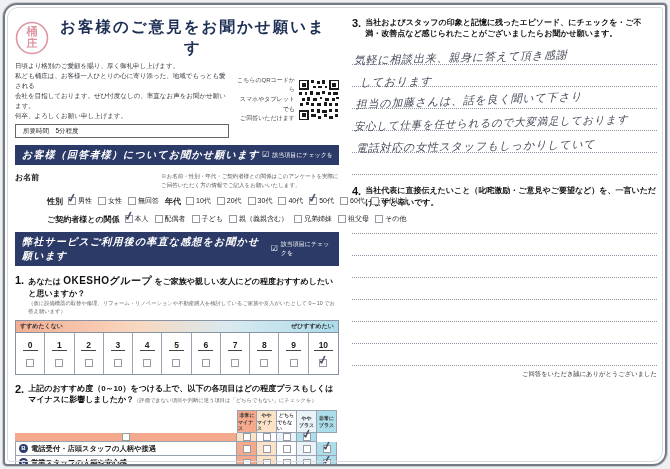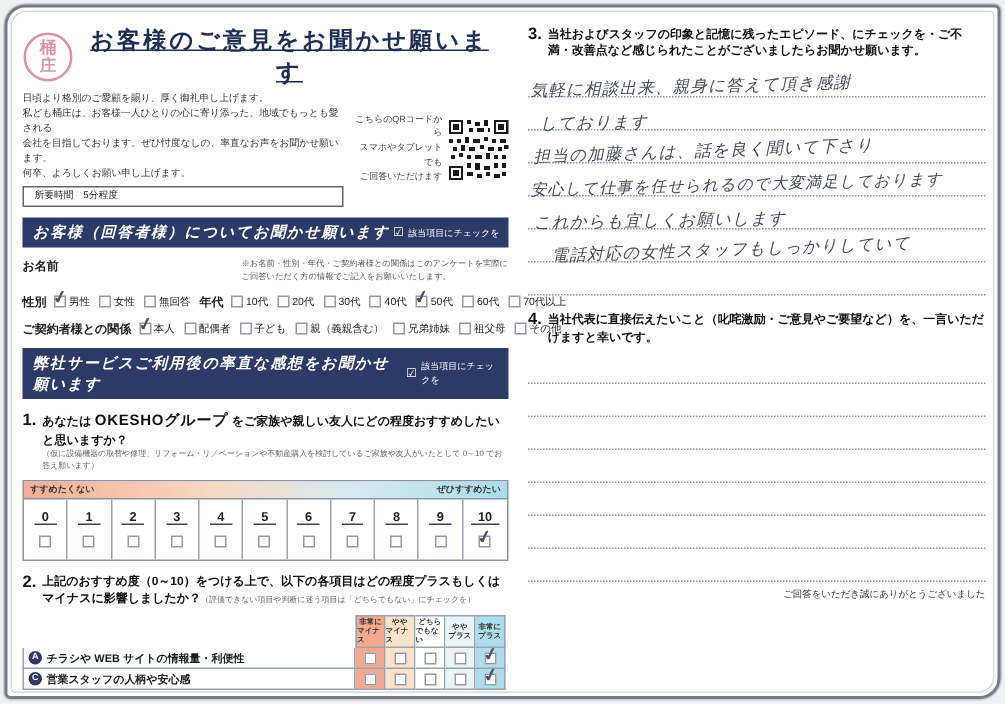--- a/index.html
+++ b/index.html
@@ -5,42 +5,42 @@
   html,body{margin:0;padding:0;width:670px;height:469px;background:#eef0f2;font-family:"Liberation Sans",sans-serif;-webkit-font-smoothing:antialiased;}
   .sheet{position:absolute;left:3px;top:3px;width:660px;height:459px;background:#fff;border:2px solid #767c85;border-radius:14px 4px 14px 4px;box-shadow:0 0 0 1px #c7cbd1;overflow:hidden;}
   .sheet::after{content:"";position:absolute;inset:2px;border:1px solid #d7dade;border-radius:11px 3px 11px 3px;pointer-events:none;}
   .cols{position:absolute;left:10px;top:8px;right:8px;bottom:6px;display:flex;gap:13px;}
   .lcol{width:324px;flex:0 0 324px;}
   .rcol{flex:1;padding-top:4px;}
 
   
   .hdr{display:flex;align-items:center;gap:8px;margin:4px 0 2px 0;}
   .seal{width:34px;height:34px;flex:0 0 34px;}
-  .title{flex:1;text-align:center;font-size:15.5px;font-weight:700;color:#1e2f55;letter-spacing:2px;margin-right:10px;text-decoration:underline;}
+  .title{flex:1;text-align:center;font-size:15.5px;font-weight:700;color:#1e2f55;letter-spacing:2px;margin-right:10px;}
   .introrow{display:flex;gap:6px;margin-top:2px;}
   .intro{flex:1;font-size:6.5px;color:#33363c;line-height:1.55;}
   .intro span{display:block;}
   .timebox{display:inline-block;border:1px solid #666;padding:1px 7px;font-size:6.5px;margin-top:3px;color:#222;}
   .qrblock{width:104px;flex:0 0 104px;display:flex;align-items:center;gap:4px;}
   .qrnote{font-size:6px;color:#444;text-align:right;line-height:1.6;flex:1;}
   .qrnote span{display:block;}
   .qr{width:40px;height:40px;flex:0 0 40px;}
 
   
   .bar{display:flex;justify-content:space-between;align-items:center;background:#2b3a66;color:#fff;padding:3px 6px 3px 7px;margin-top:7px;}
   .bar-title{font-size:10px;font-weight:700;letter-spacing:1.2px;font-style:italic;}
   .bar-note{font-size:6px;display:flex;align-items:center;gap:3px;}
   .bar-note .bn-ic{font-size:8px;line-height:1;}
 
   
   .namerow{display:flex;align-items:flex-start;margin-top:7px;}
   .flabel{font-size:8px;font-weight:700;color:#222;}
   .namenote{margin-left:auto;font-size:5.5px;color:#555;line-height:1.5;width:178px;}
   .namenote span{display:block;}
-  .optrow{display:flex;align-items:center;margin-top:7px;flex-wrap:nowrap;white-space:nowrap;}
+  .optrow{display:flex;align-items:center;margin-top:7px;flex-wrap:nowrap;white-space:nowrap;margin-left:32px;}
   .optrow .flabel{margin-right:5px;}
   .opt{display:inline-flex;align-items:center;gap:2px;font-size:7px;color:#222;margin-right:6px;}
   .gap{width:10px;}
 
   .cb{position:relative;display:inline-block;width:8px;height:8px;border:1px solid #979aa0;background:#fff;box-sizing:border-box;vertical-align:middle;}
   .cb.is-checked::after{content:"✓";position:absolute;left:-2px;top:-7px;font-size:12px;font-weight:700;color:#4a5166;transform:rotate(-12deg);}
 
   
   .q{display:flex;gap:4px;margin-top:8px;}
   .qnum{font-size:11px;font-weight:700;color:#111;line-height:1.1;}
@@ -321,23 +321,40 @@
               <span>やや</span>
               <span>プラス</span>
             </div>
         <div class="th c5">
               <span>非常に</span>
               <span>プラス</span>
             </div>
       </div>
 
       <div class="trow">
+        <div class="tcell c1">
+              <span class="cb"></span>
+            </div>
+        <div class="tcell c2">
+              <span class="cb"></span>
+            </div>
+        <div class="tcell c3">
+              <span class="cb"></span>
+            </div>
+        <div class="tcell c4">
+              <span class="cb"></span>
+            </div>
+        <div class="tcell c5">
+              <span class="cb is-checked"></span>
+            </div>
+      </div>
+      <div class="trow">
         <div class="tlabel">
-              <span class="badge">A</span>
-              <span>チラシや WEB サイトの情報量・利便性</span>
+              <span class="badge">B</span>
+              <span>電話受付・店頭スタッフの人柄や接遇</span>
             </div>
         <div class="tcell c1">
               <span class="cb"></span>
             </div>
         <div class="tcell c2">
               <span class="cb"></span>
             </div>
         <div class="tcell c3">
               <span class="cb"></span>
             </div>
@@ -386,23 +403,20 @@
       <div class="line">
             <span class="hw">しております</span>
           </div>
       <div class="line">
             <span class="hw">担当の加藤さんは、話を良く聞いて下さり</span>
           </div>
       <div class="line">
             <span class="hw">安心して仕事を任せられるので大変満足しております</span>
           </div>
       <div class="line">
-            <span class="hw">これからも宜しくお願いします</span>
-          </div>
-      <div class="line">
             <span class="hw">電話対応の女性スタッフもしっかりしていて</span>
           </div>
       <div class="line"></div>
     </div>
 
     <div class="rq q4">
       <span class="qnum">4.</span>
       <div class="qtext">当社代表に直接伝えたいこと（叱咤激励・ご意見やご要望など）を、一言いただけますと幸いです。</div>
     </div>
     <div class="lines">

